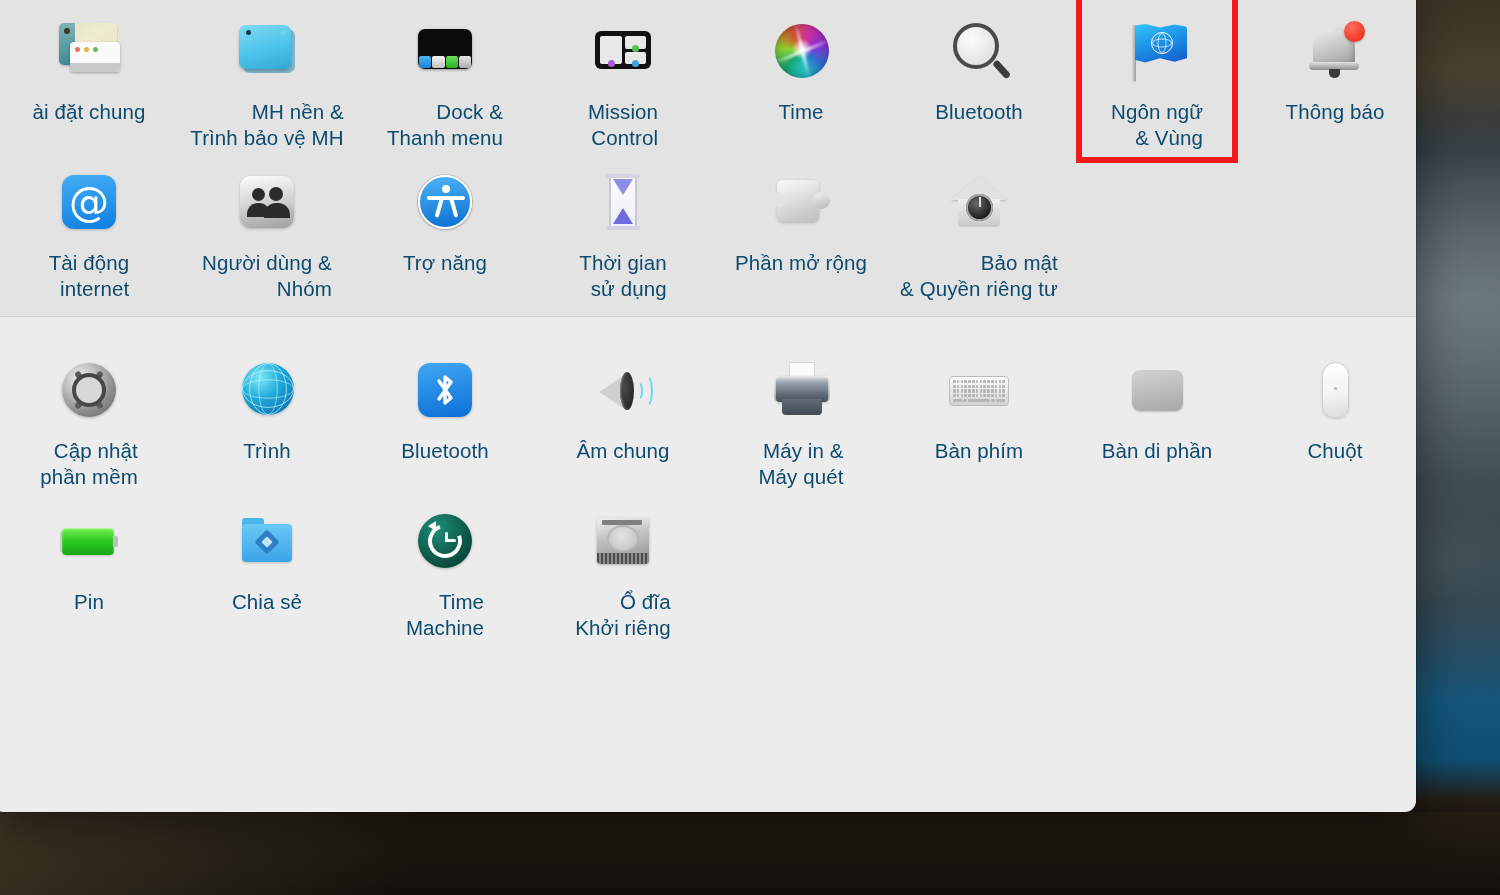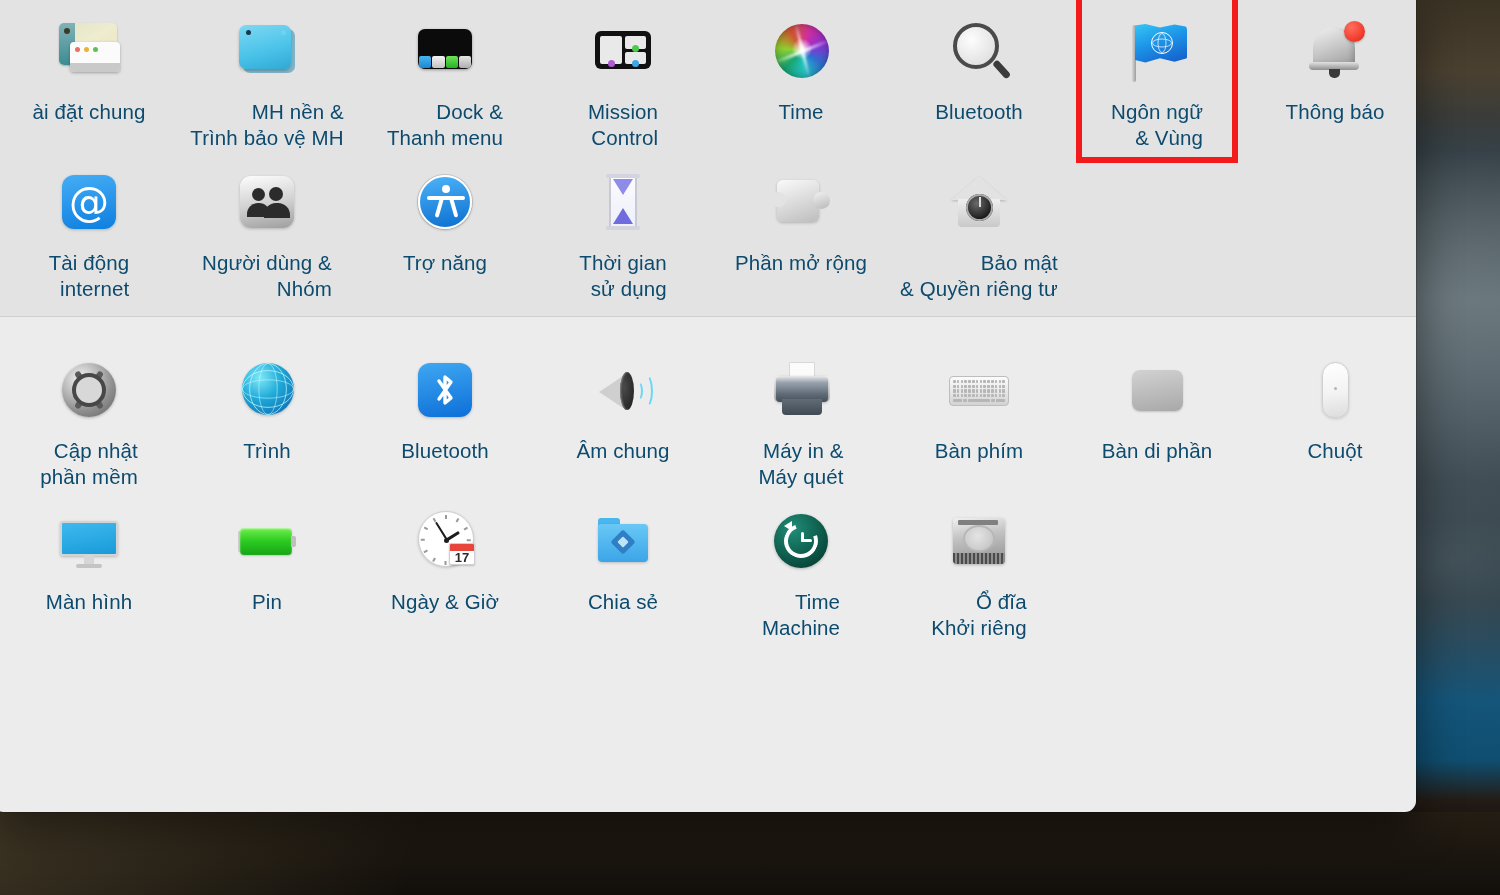--- a/index.html
+++ b/index.html
@@ -976,71 +976,32 @@
               <div class="sensor"></div>
             </div>
         </div>
         <div class="pane-label">Chuột</div>
       </div>
 
     </div>
 
     <div class="grid-row">
 
-      <div class="pane-item">
-        <div class="pane-icon">
-          <div class="ic ic-disp">
-              <div class="screen"></div>
-              <div class="neck"></div>
-              <div class="foot"></div>
-            </div>
-        </div>
-        <div class="pane-label">Màn hình</div>
-      </div>
 
       <div class="pane-item">
         <div class="pane-icon">
           <div class="ic ic-batt">
               <div class="cap-l"></div>
               <div class="shell"></div>
               <div class="nub"></div>
             </div>
         </div>
         <div class="pane-label">Pin</div>
       </div>
 
-      <div class="pane-item">
-        <div class="pane-icon">
-          <div class="ic ic-clock">
-            <div class="face"></div>
-            <div class="ticks">
-              <i style="transform:rotate(0deg)"></i>
-                <i style="transform:rotate(30deg)"></i>
-              <i style="transform:rotate(60deg)"></i>
-                <i style="transform:rotate(90deg)"></i>
-              <i style="transform:rotate(120deg)"></i>
-                <i style="transform:rotate(150deg)"></i>
-              <i style="transform:rotate(180deg)"></i>
-                <i style="transform:rotate(210deg)"></i>
-              <i style="transform:rotate(240deg)"></i>
-                <i style="transform:rotate(270deg)"></i>
-              <i style="transform:rotate(300deg)"></i>
-                <i style="transform:rotate(330deg)"></i>
-            </div>
-            <div class="hand mm"></div>
-              <div class="hand hh"></div>
-              <div class="pivot"></div>
-            <div class="cal">
-              <div class="hdr"></div>
-              <div class="num">17</div>
-            </div>
-          </div>
-        </div>
-        <div class="pane-label">Ngày &amp; Giờ</div>
-      </div>
 
       <div class="pane-item">
         <div class="pane-icon">
           <div class="ic ic-share">
               <div class="tab"></div>
               <div class="folder"></div>
               <div class="glyph"></div>
             </div>
         </div>
         <div class="pane-label">Chia sẻ</div>

